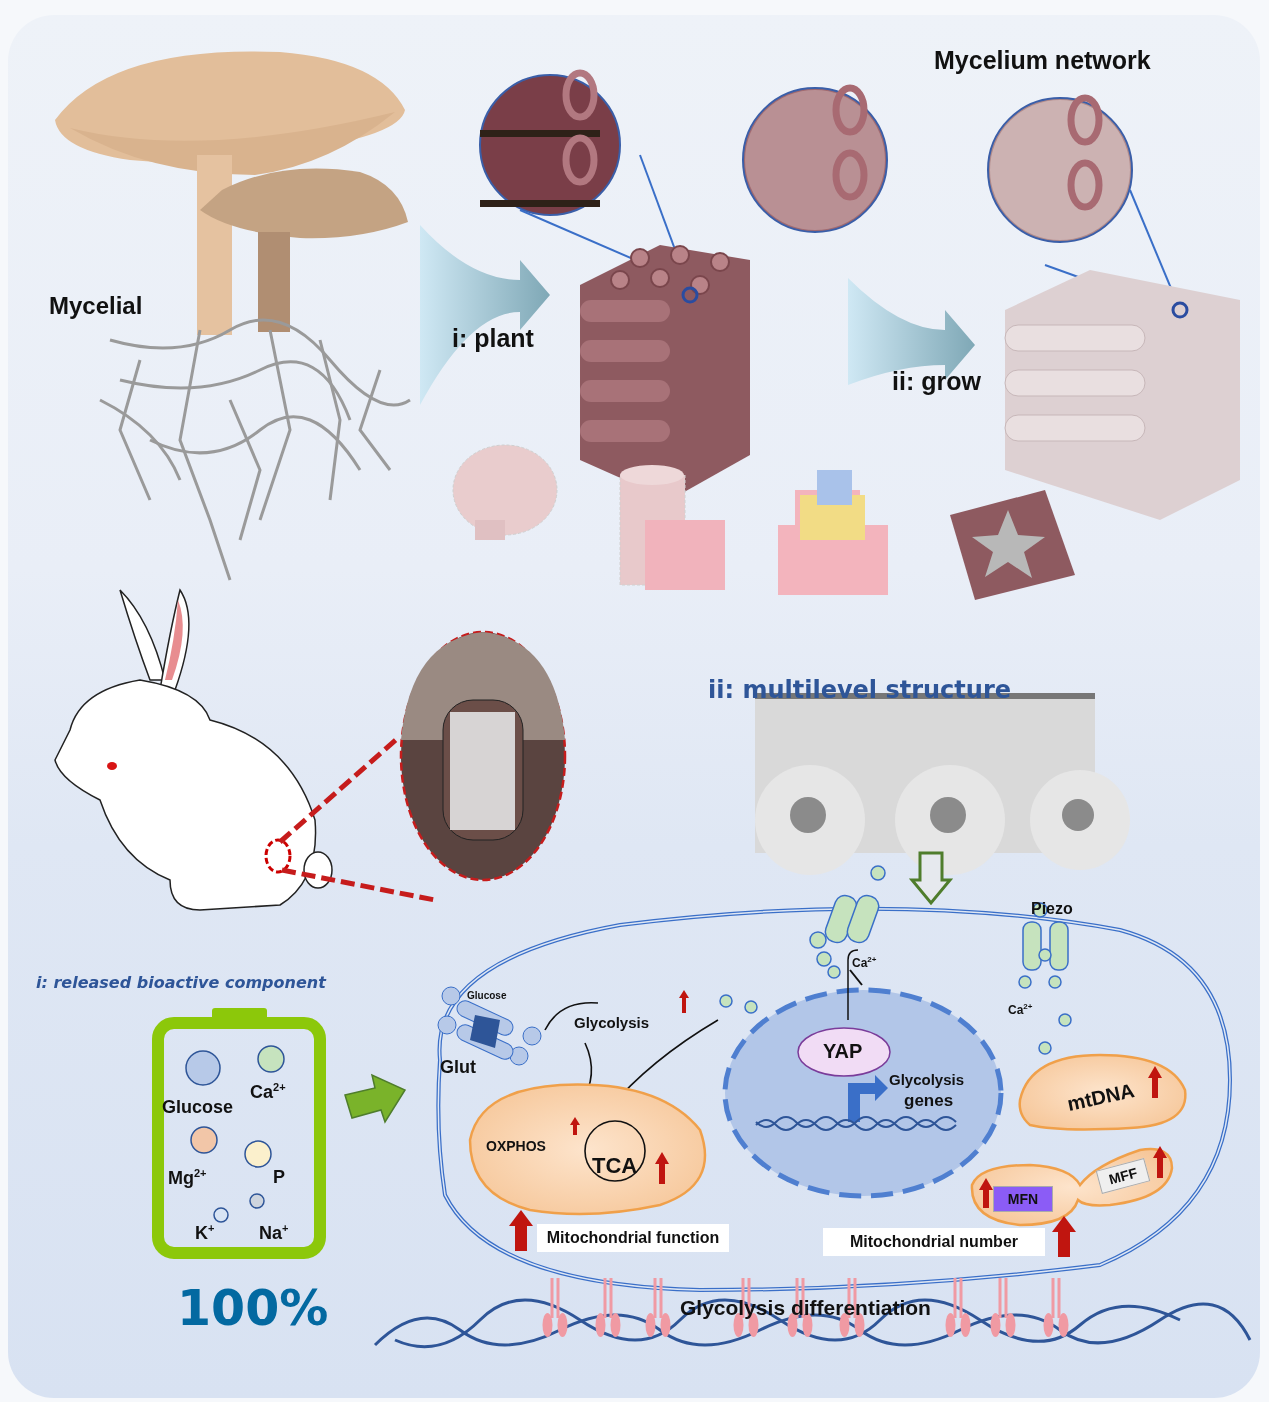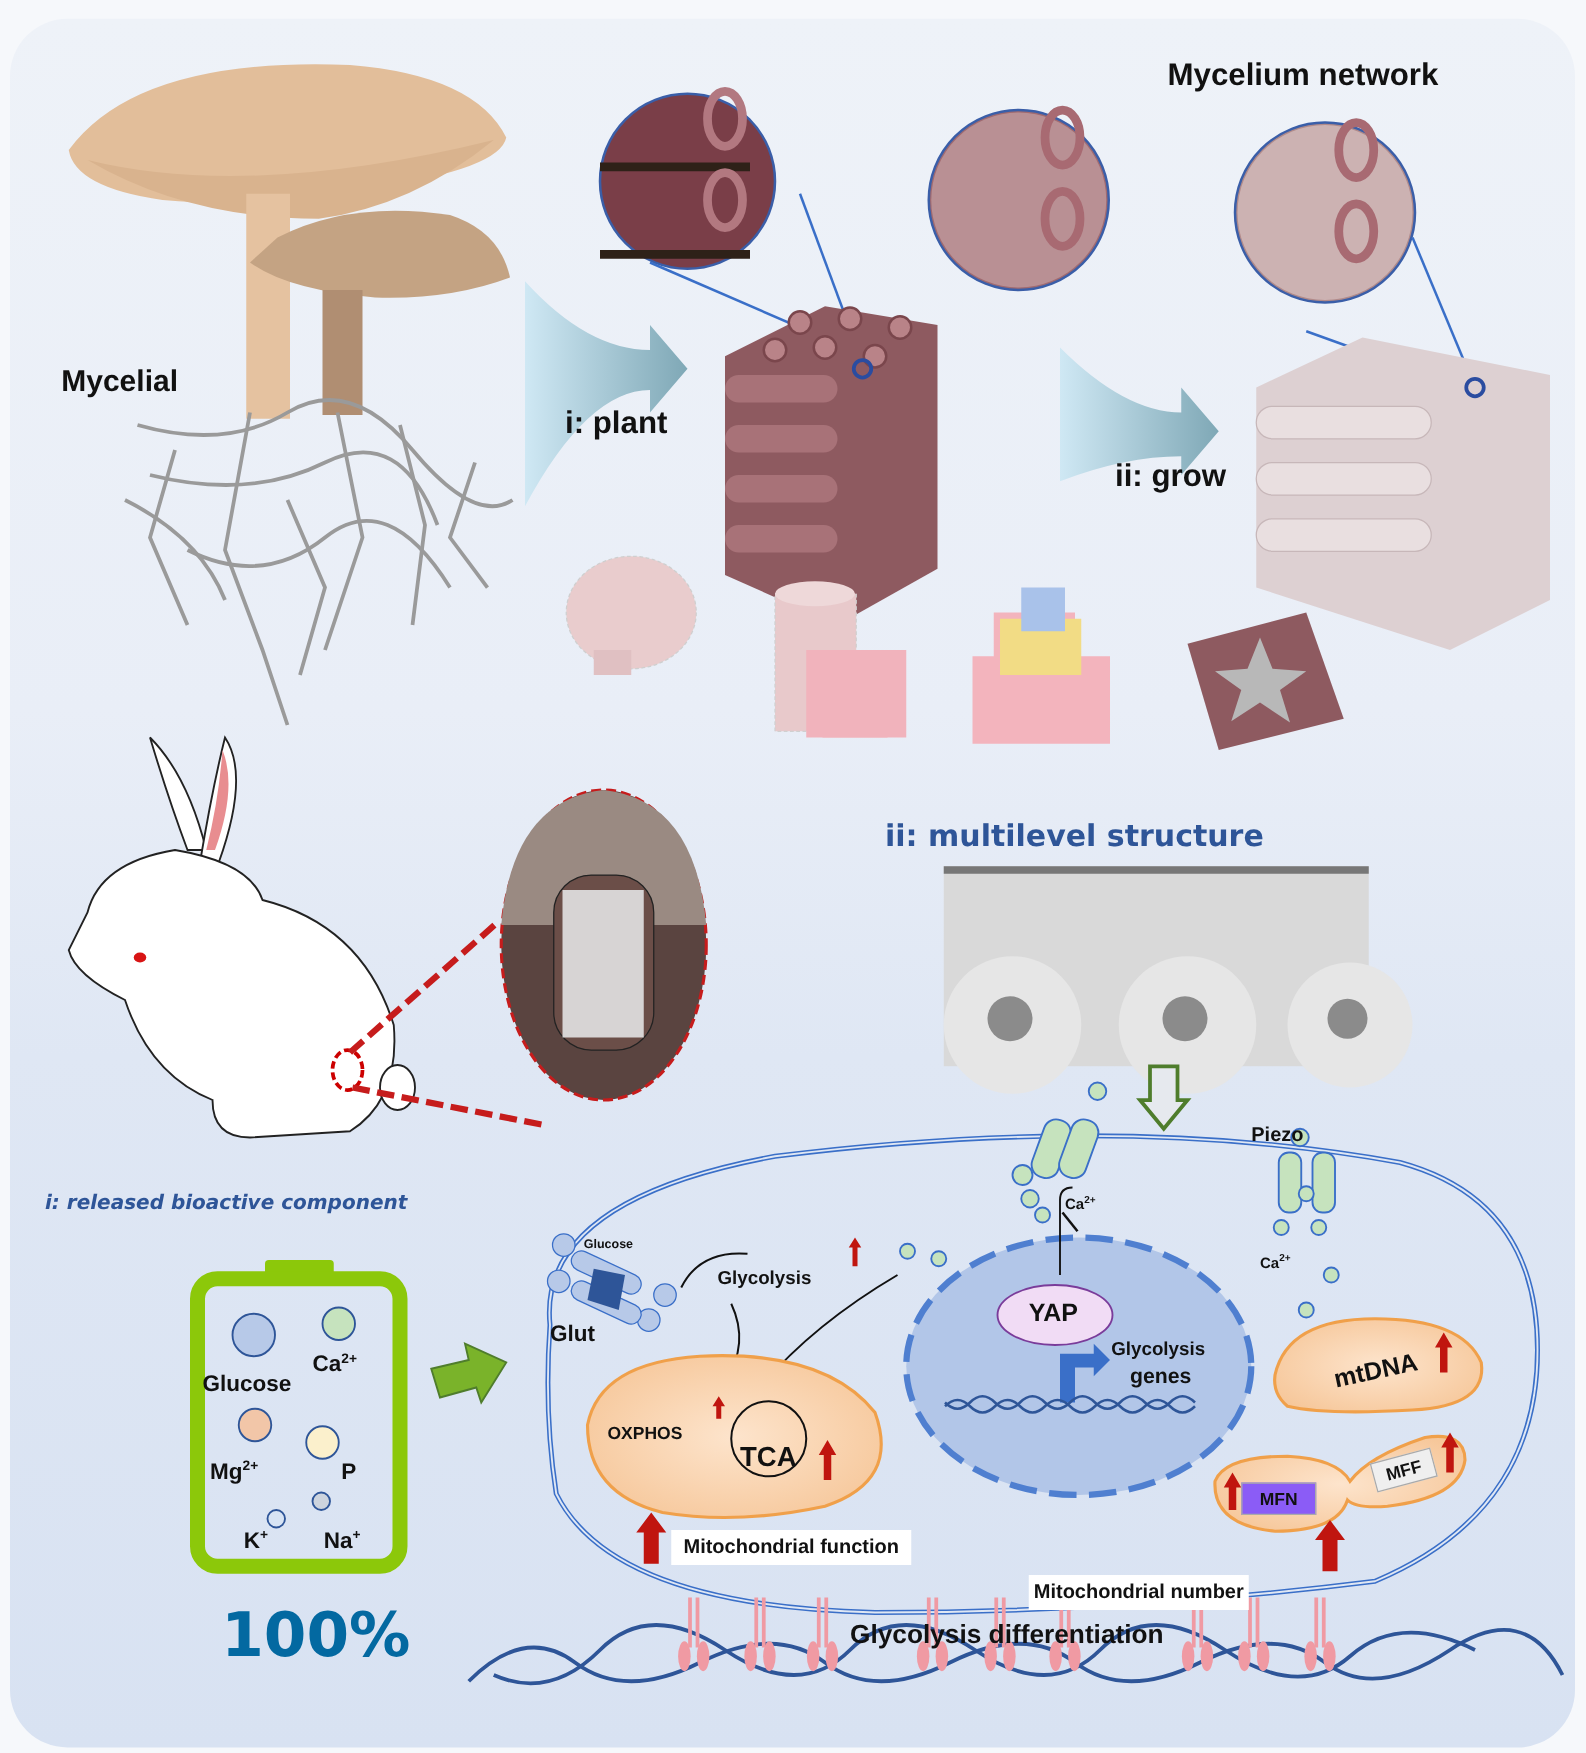--- a/index.html
+++ b/index.html
@@ -1,20 +1,20 @@
 <!DOCTYPE html>
 <html><head>
 <meta charset="utf-8">
 <style>
   html,body{margin:0;padding:0;background:#f6f8fb;}
   body{width:1269px;height:1402px;position:relative;overflow:hidden;font-family:"Liberation Sans",sans-serif;}
   .panel{position:absolute;left:8px;top:15px;width:1252px;height:1383px;border-radius:46px;
     background:linear-gradient(180deg,#eef2f8 0%,#e9eef7 40%,#dfe7f4 60%,#d8e2f2 100%);}
   .lbl{position:absolute;font-weight:bold;color:#111;white-space:nowrap;}
-  .blue-h{position:absolute;font-weight:bold;color:#2e5598;white-space:nowrap;font-family:"DejaVu Sans",sans-serif;}
+  .blue-h{position:absolute;font-weight:bold;color:#2e5598;white-space:nowrap;font-family:"DejaVu Sans",sans-serif;margin-top:21px;}
   svg{position:absolute;left:0;top:0;}
   .box{position:absolute;background:#fff;font-weight:bold;color:#111;font-size:16px;display:flex;align-items:center;justify-content:center;}
 </style>
 </head>
 <body>
 
 <div class="panel"></div>
 
 <svg width="1269" height="1402">
   <defs>
@@ -334,18 +334,18 @@
 <div class="lbl" style="left:440px;top:1057px;font-size:18px;">Glut</div>
 <div class="lbl" style="left:574px;top:1014px;font-size:15px;font-weight:bold;">Glycolysis</div>
 <div class="lbl" style="left:486px;top:1138px;font-size:14px;">OXPHOS</div>
 <div class="lbl" style="left:592px;top:1137px;font-size:22px;margin-top:16px;">TCA</div>
 <div class="box" style="left:537px;top:1224px;width:192px;height:28px;">Mitochondrial function</div>
 <div class="lbl" style="left:823px;top:1040px;font-size:20px;">YAP</div>
 <div class="lbl" style="left:889px;top:1071px;font-size:15px;">Glycolysis</div>
 <div class="lbl" style="left:904px;top:1091px;font-size:17px;">genes</div>
 <div class="lbl" style="left:852px;top:955px;font-size:12px;"><span>Ca</span><sup style="font-size:8px">2+</sup></div>
 <div class="lbl" style="left:1008px;top:1002px;font-size:12px;"><span>Ca</span><sup style="font-size:8px">2+</sup></div>
-<div class="lbl" style="left:1001px;top:900px;font-size:16px;">Piezo</div>
+<div class="lbl" style="left:1031px;top:900px;font-size:16px;">Piezo</div>
 <div class="lbl" style="left:1067px;top:1086px;font-size:20px;transform:rotate(-12deg);">mtDNA</div>
 <div class="box" style="left:993px;top:1186px;width:58px;height:24px;border:1.5px solid #aaa;background:#8b5cf6;font-size:14px;">MFN</div>
 <div class="box" style="left:1098px;top:1164px;width:48px;height:22px;border:1.5px solid #aaa;background:#efefef;font-size:14px;transform:rotate(-15deg);">MFF</div>
-<div class="box" style="left:823px;top:1228px;width:176px;height:28px;margin-top:32px;">Mitochondrial number</div>
+<div class="box" style="left:823px;top:1228px;width:222px;height:28px;">Mitochondrial number</div>
 <div class="lbl" style="left:680px;top:1296px;font-size:21px;">Glycolysis differentiation</div>
 
 </body></html>

